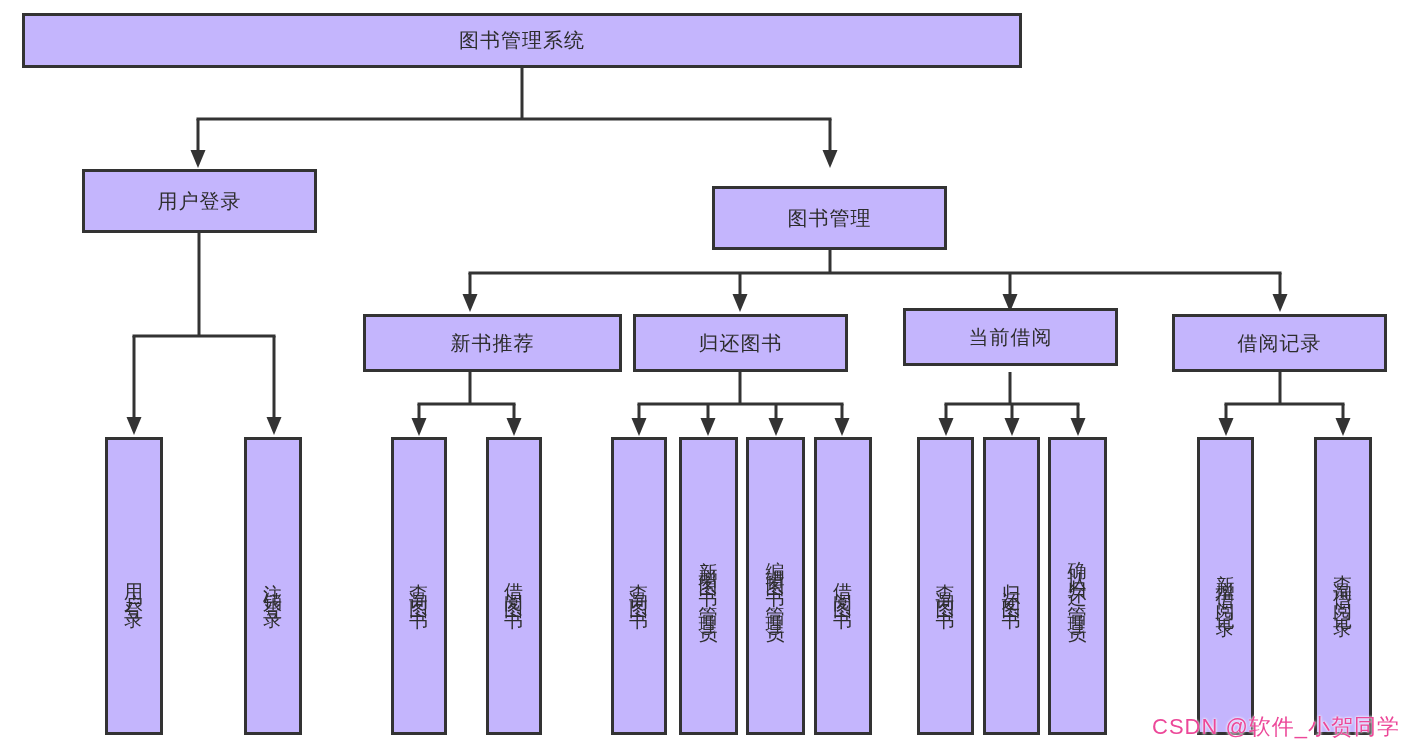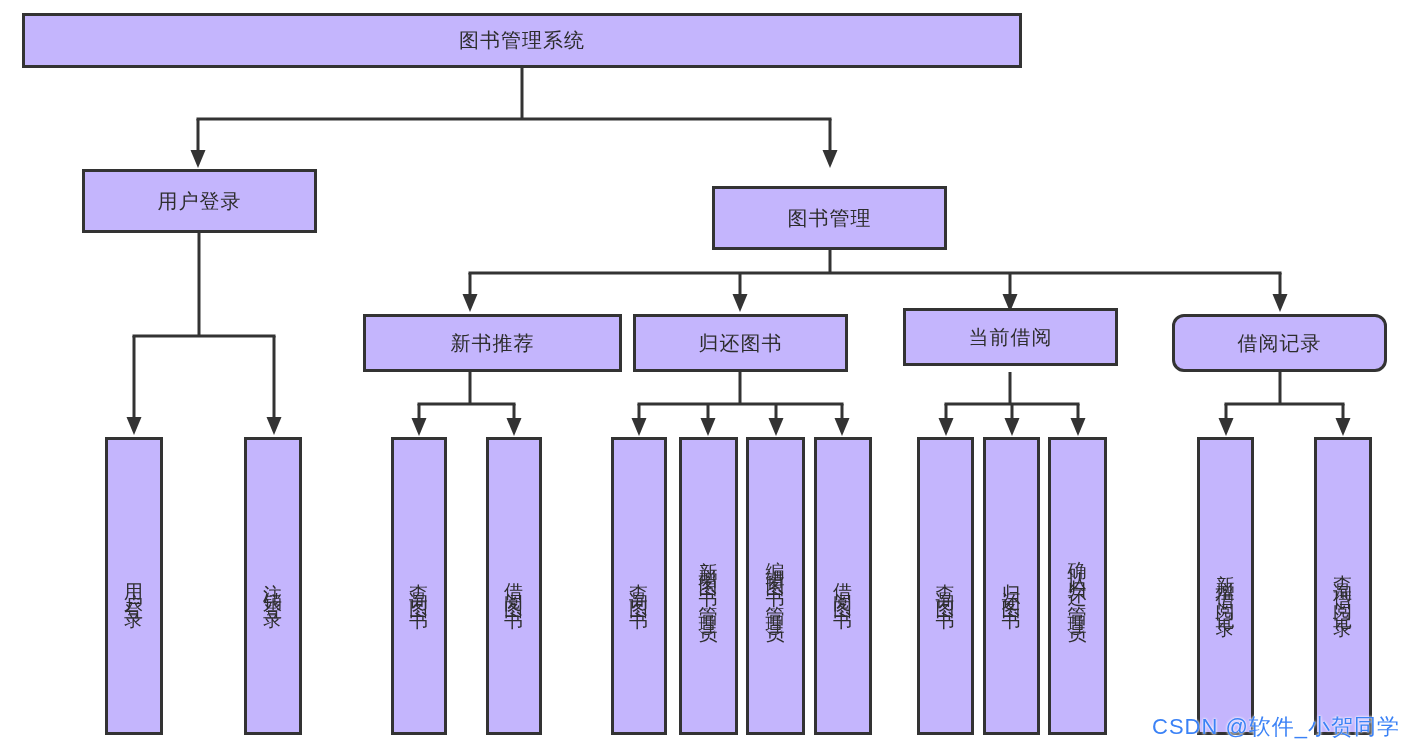--- a/index.html
+++ b/index.html
@@ -36,21 +36,21 @@
     font-size: 19px;
     letter-spacing: 9px;
     white-space: normal;
     line-height: 1;
   }
   .watermark {
     position: absolute;
     left: 1152px;
     top: 712px;
     font-size: 22px;
-    color: #3b82f6;
+    color: #ec4899;
     text-shadow: 0 0 3px #ffffff, 0 0 2px #ffffff;
     letter-spacing: 1px;
     z-index: 5;
     white-space: nowrap;
   }
 </style>
 </head>
 <body>
 
 <div class="canvas">
@@ -132,21 +132,21 @@
   </svg>
 
   <div class="box" style="left:22px; top:13px; width:1000px; height:55px;">图书管理系统</div>
 
   <div class="box" style="left:82px; top:169px; width:235px; height:64px;">用户登录</div>
   <div class="box" style="left:712px; top:186px; width:235px; height:64px;">图书管理</div>
 
   <div class="box" style="left:363px; top:314px; width:259px; height:58px;">新书推荐</div>
   <div class="box" style="left:633px; top:314px; width:215px; height:58px;">归还图书</div>
   <div class="box" style="left:903px; top:308px; width:215px; height:58px;">当前借阅</div>
-  <div class="box" style="left:1172px; top:314px; width:215px; height:58px;border-radius:12px;">借阅记录</div>
+  <div class="box" style="left:1172px; top:314px; width:215px; height:58px;">借阅记录</div>
 
   <div class="box vbox" style="left:105px; top:437px; width:58px; height:298px;">用户登录</div>
   <div class="box vbox" style="left:244px; top:437px; width:58px; height:298px;">注销登录</div>
 
   <div class="box vbox" style="left:391px; top:437px; width:56px; height:298px;">查询图书</div>
   <div class="box vbox" style="left:486px; top:437px; width:56px; height:298px;">借阅图书</div>
 
   <div class="box vbox" style="left:611px; top:437px; width:56px; height:298px;">查询图书</div>
   <div class="box vbox" style="left:679px; top:437px; width:59px; height:298px;">新增图书（管理员）</div>
   <div class="box vbox" style="left:746px; top:437px; width:59px; height:298px;">编辑图书（管理员）</div>

